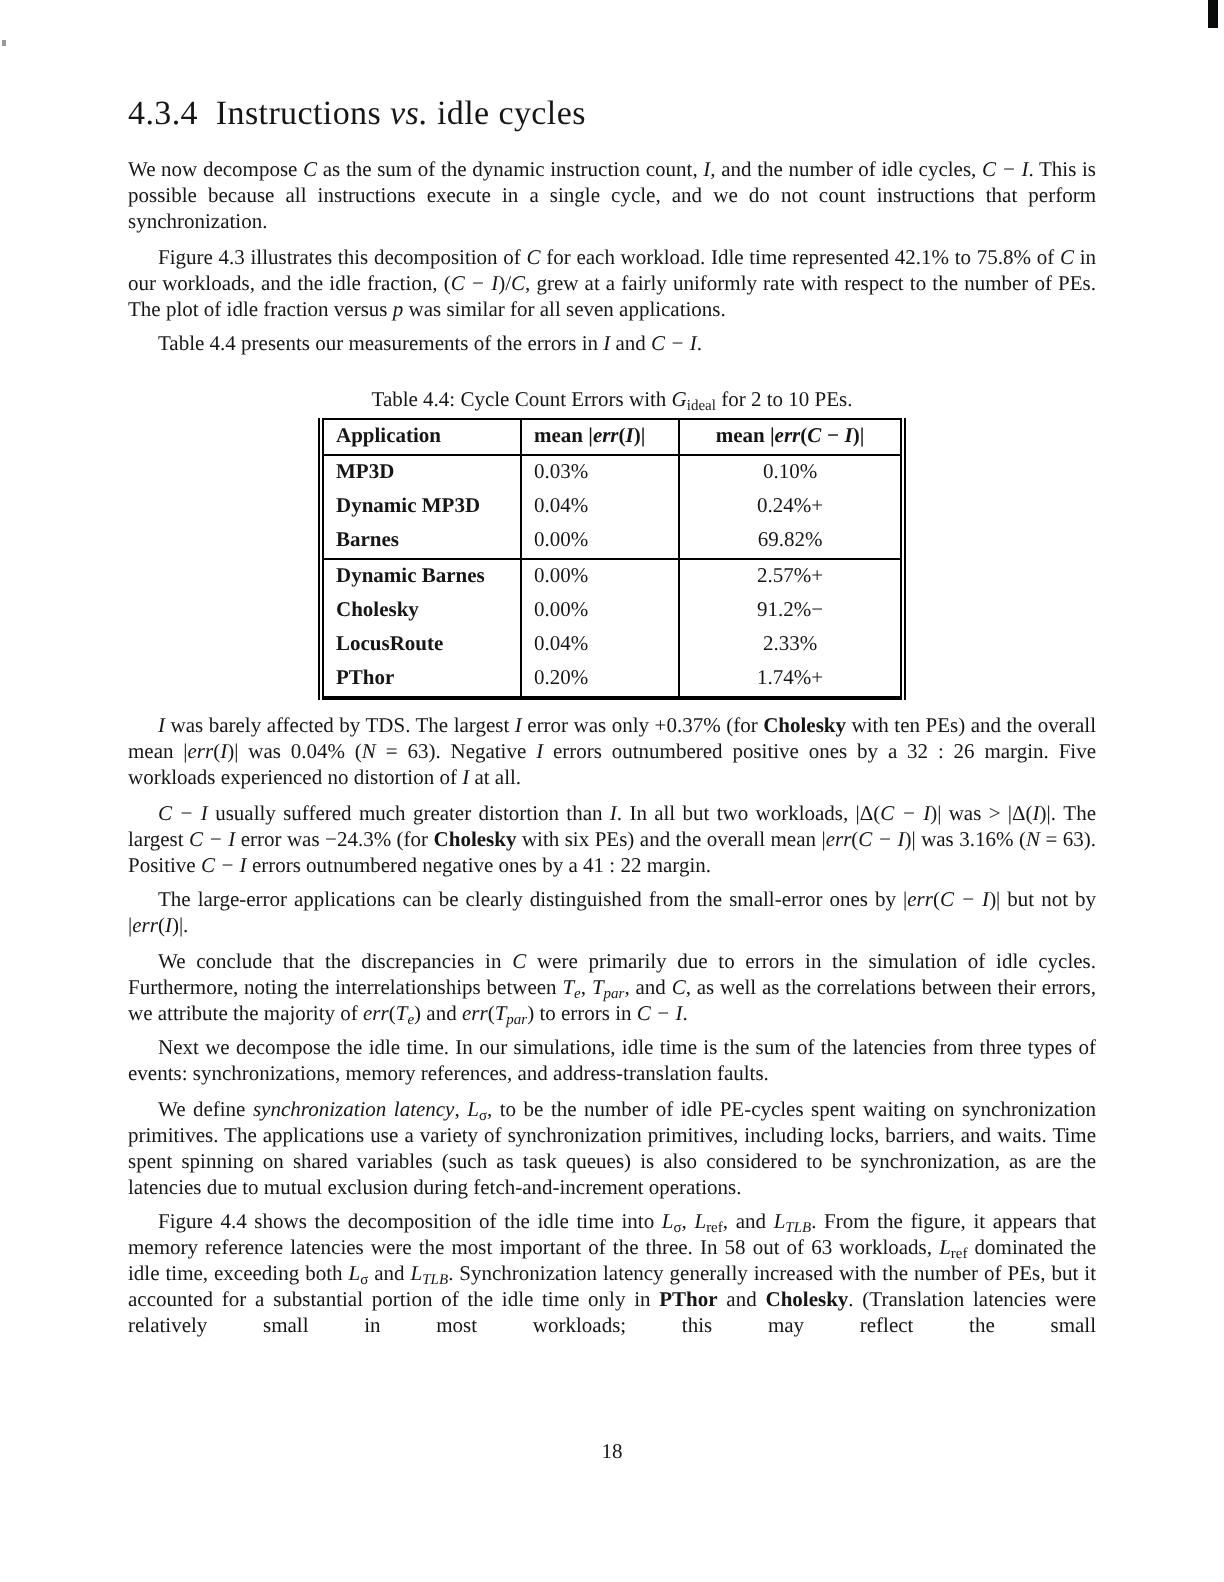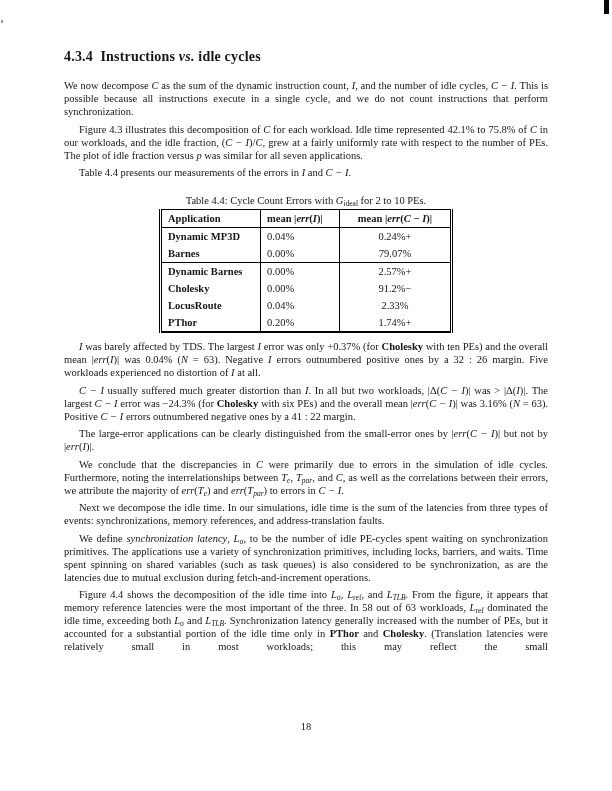--- a/index.html
+++ b/index.html
@@ -6,21 +6,21 @@
   body{
     width:612px;height:791px;background:#ffffff;position:relative;overflow:hidden;
     font-family:"Liberation Serif", serif;color:#161616;
     -webkit-font-smoothing:antialiased;
   }
   .page{position:absolute;inset:0;}
   .corner-mark{position:absolute;top:0;right:3px;width:5px;height:14px;background:#0a0a0a;}
   .speck{position:absolute;left:1px;top:20px;width:2px;height:3px;background:#9a9a9a;}
   .content{position:absolute;left:64px;top:50px;width:484px;}
   h2.section-heading{
-    font-size:14px;line-height:14px;margin:0 0 15px 0;font-weight:bold;letter-spacing:.2px;
+    font-size:17px;line-height:14px;margin:0 0 15px 0;font-weight:normal;letter-spacing:.2px;
   }
   .bodytext p{
     font-size:10.5px;line-height:13px;margin:0 0 4.5px 0;
     text-align:justify;text-indent:15px;
   }
   .bodytext p.noindent{text-indent:0;}
   .bodytext p.jlast{text-align-last:justify;}
   sub{font-size:7.5px;line-height:0;vertical-align:-2px;}
   .tablewrap{margin:7px 0 7px 0;}
   .tbl-caption{font-size:10.5px;line-height:12px;text-align:center;margin:16px 0 2px 0;}
@@ -61,28 +61,33 @@
       <table class="datatable">
         <thead>
           <tr>
               <th class="c0">Application</th>
               <th class="c1">mean |<i>err</i>(<i>I</i>)|</th>
               <th class="c2">mean |<i>err</i>(<i>C − I</i>)|</th>
             </tr>
         </thead>
         <tbody>
             <tr>
+              <td class="c0">MP3D</td>
+              <td class="c1">0.03%</td>
+              <td class="c2">0.10%</td>
+            </tr>
+            <tr>
               <td class="c0">Dynamic MP3D</td>
               <td class="c1">0.04%</td>
               <td class="c2">0.24%+</td>
             </tr>
             <tr>
               <td class="c0">Barnes</td>
               <td class="c1">0.00%</td>
-              <td class="c2">79.07%</td>
+              <td class="c2">69.82%</td>
             </tr>
             <tr class="group-start">
               <td class="c0">Dynamic Barnes</td>
               <td class="c1">0.00%</td>
               <td class="c2">2.57%+</td>
             </tr>
             <tr>
               <td class="c0">Cholesky</td>
               <td class="c1">0.00%</td>
               <td class="c2">91.2%−</td>

